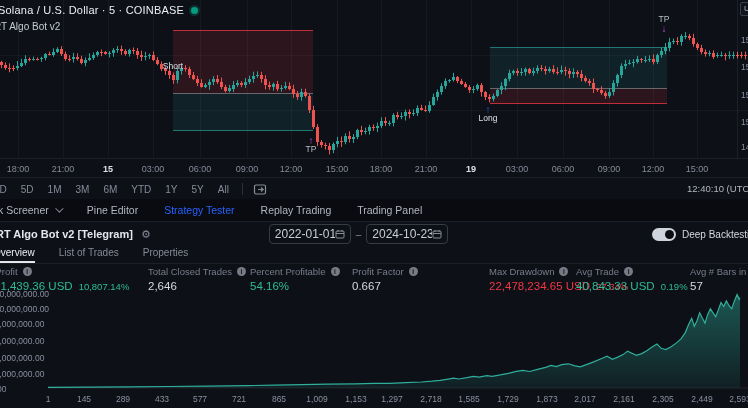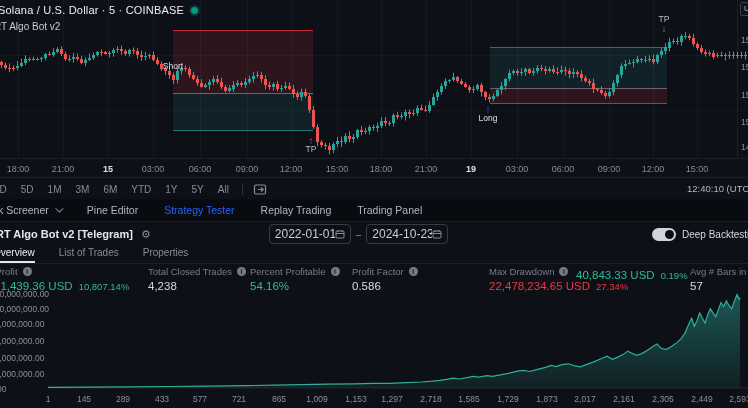--- a/index.html
+++ b/index.html
@@ -610,44 +610,48 @@
           <span>Net Profit</span>
           <span class="info-i">i</span>
         </div>
         <div class="mvalue" style="color: rgb(45, 189, 150);">8,071,439.36 USD<span class="mpct" style="color: rgb(45, 189, 150);">10,807.14%</span></div>
       </div>
       <div class="mcol" style="left: 148px;">
         <div class="mlabel">
           <span>Total Closed Trades</span>
           <span class="info-i">i</span>
         </div>
-        <div class="mvalue" style="color: rgb(214, 217, 224);">4,238</div>
+        <div class="mvalue" style="color: rgb(214, 217, 224);">2,646</div>
       </div>
       <div class="mcol" style="left: 250px;">
         <div class="mlabel">
           <span>Percent Profitable</span>
           <span class="info-i">i</span>
         </div>
         <div class="mvalue" style="color: rgb(45, 189, 150);">54.16%</div>
       </div>
       <div class="mcol" style="left: 352px;">
         <div class="mlabel">
           <span>Profit Factor</span>
           <span class="info-i">i</span>
         </div>
-        <div class="mvalue" style="color: rgb(214, 217, 224);">0.586</div>
+        <div class="mvalue" style="color: rgb(214, 217, 224);">0.667</div>
       </div>
       <div class="mcol" style="left: 452px; margin-left: 37px;">
         <div class="mlabel">
           <span>Max Drawdown</span>
           <span class="info-i">i</span>
         </div>
         <div class="mvalue" style="color: rgb(242, 54, 69);">22,478,234.65 USD<span class="mpct" style="color: rgb(242, 54, 69);">27.34%</span></div>
       </div>
       <div class="mcol" style="left: 576px;">
+        <div class="mlabel">
+          <span>Avg Trade</span>
+          <span class="info-i">i</span>
+        </div>
         <div class="mvalue" style="color: rgb(45, 189, 150);">40,843.33 USD<span class="mpct" style="color: rgb(45, 189, 150);">0.19%</span></div>
       </div>
       <div class="mcol" style="left: 690px;">
         <div class="mlabel">
           <span>Avg # Bars in Trades</span>
         </div>
         <div class="mvalue" style="color: rgb(214, 217, 224);">57</div>
       </div>
     </div>
 

